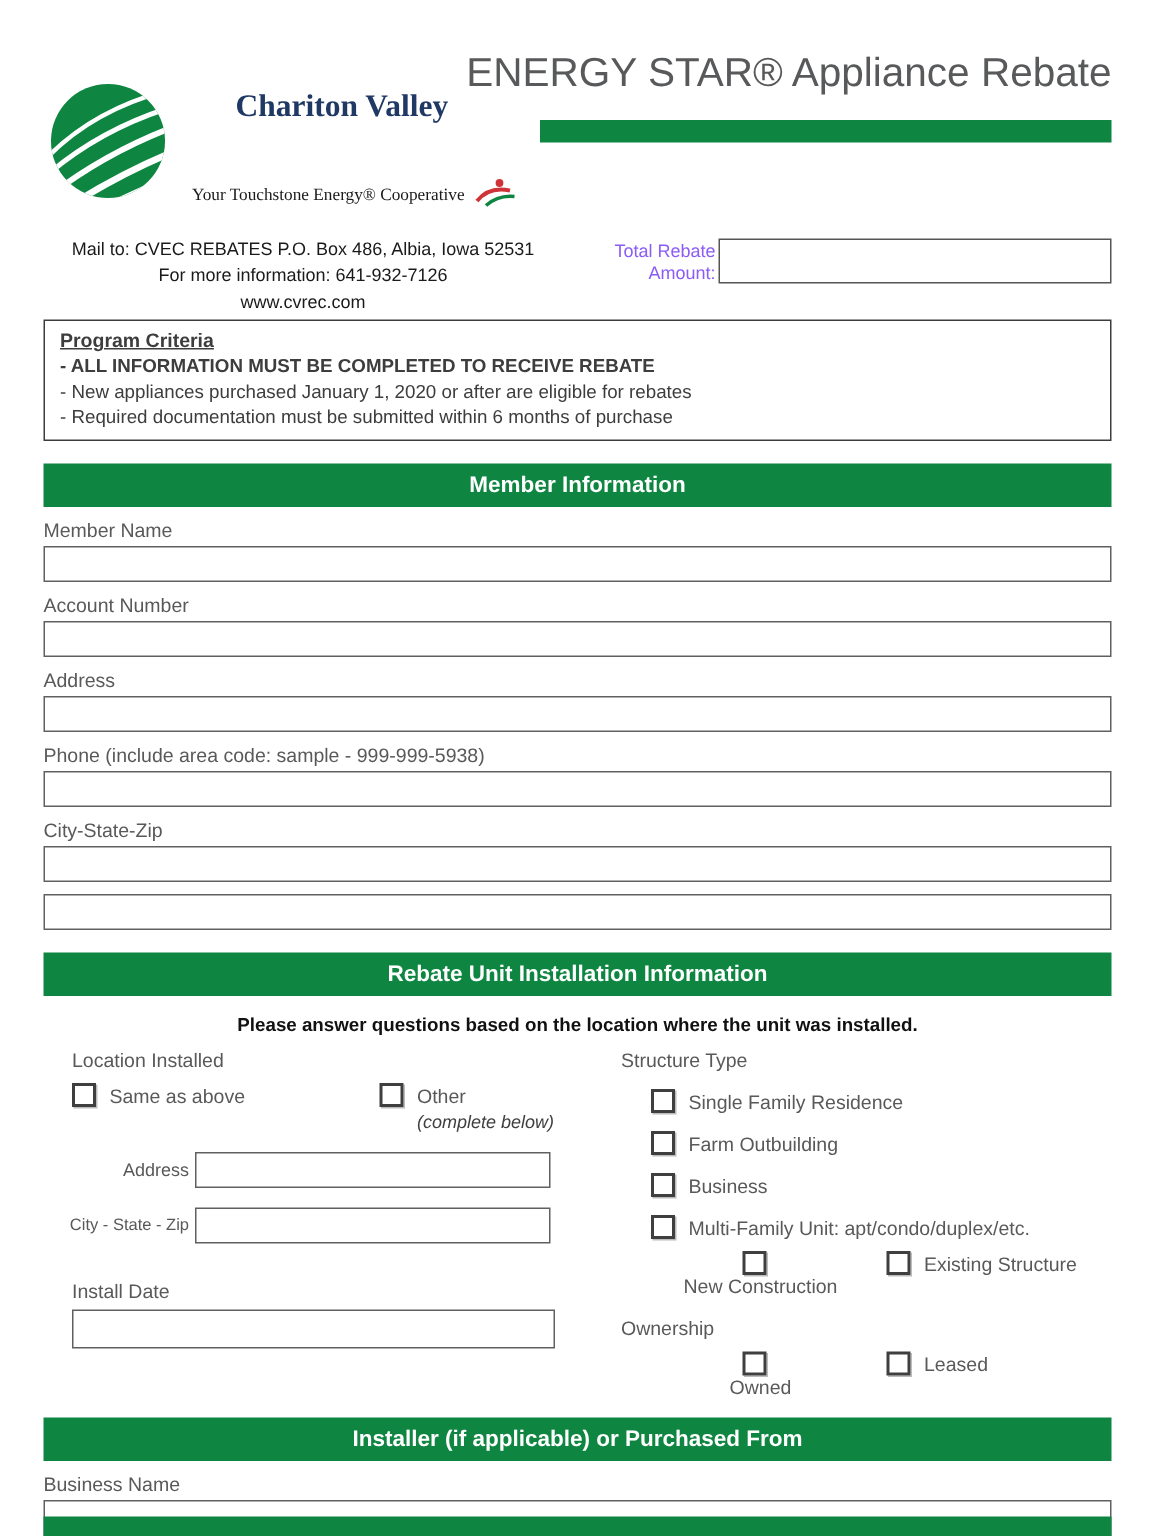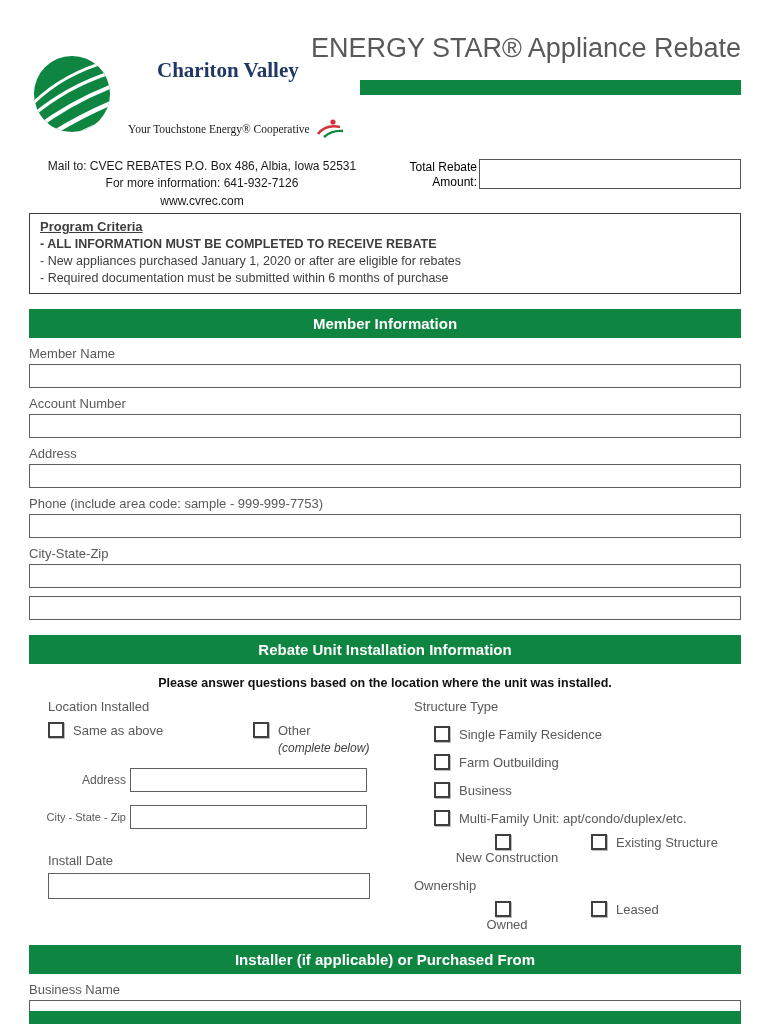--- a/index.html
+++ b/index.html
@@ -17,21 +17,21 @@
   .tagline { position:absolute; top:118px; left:128px; display:flex; align-items:center;
              font-family:"Liberation Serif", serif; font-size:11.5px; color:#1a1a1a; }
   .tagline svg { margin-left:6px; }
 
   
   .info-row { display:flex; padding:8px 29px 0; }
   .mail-block { width:347px; text-align:center; font-size:12px; line-height:1.45; color:#1a1a1a; }
   .office-block { width:345px; margin-left:22px; }
   .office-title { font-size:12.5px; font-weight:bold; font-style:italic; color:#1a1a1a; }
   .office-row { display:flex; margin-top:1px; }
-  .office-label { width:80px; font-size:12px; color:#000000; text-align:right; line-height:1.25; padding-top:1px; }
+  .office-label { width:80px; font-size:12px; color:#8b5cf6; text-align:right; line-height:1.25; padding-top:1px; }
   .office-input { flex:1; height:30px; border:1px solid #555; margin-left:2px; font-size:13px; padding:0 4px; }
 
   
   .criteria-box { margin:3px 29px 0; border:1px solid #3c3c3c; padding:5px 10px 8px; }
   .criteria-title { font-size:13px; font-weight:bold; text-decoration:underline; color:#3d3d3d; }
   .criteria-item { font-size:12.5px; color:#3d3d3d; margin-top:3px; }
   .criteria-item.bold { font-weight:bold; }
 
   
   .section-bar { margin:15px 29px 0; background:#0E8641; color:#fff; text-align:center;
@@ -145,21 +145,21 @@
     </div>
     <div class="field">
       <div class="field-label">Account Number</div>
       <input type="text" class="text-input" style="">
     </div>
     <div class="field">
       <div class="field-label">Address</div>
       <input type="text" class="text-input" style="">
     </div>
     <div class="field">
-      <div class="field-label">Phone (include area code: sample - 999-999-7753)</div>
+      <div class="field-label">Phone (include area code: sample - 999-999-5938)</div>
       <input type="text" class="text-input" style="">
     </div>
     <div class="field">
       <div class="field-label">City-State-Zip</div>
       <input type="text" class="text-input" style="">
     </div>
     <div class="field">
       <input type="text" class="text-input" style="">
     </div>
   </div>

